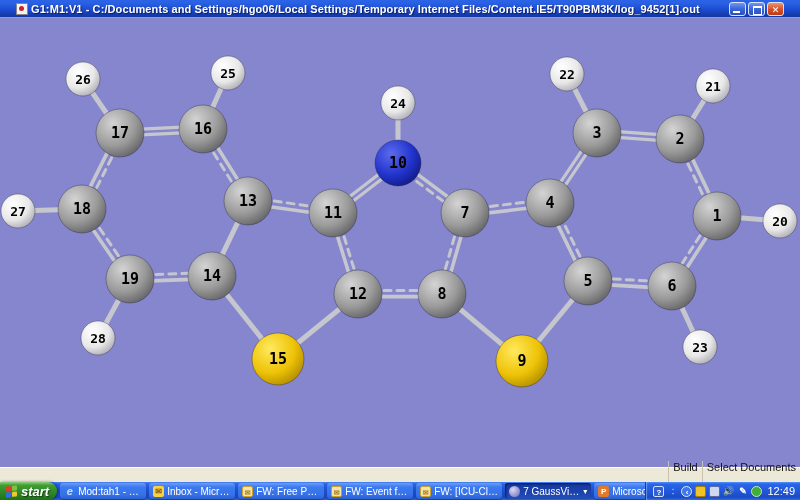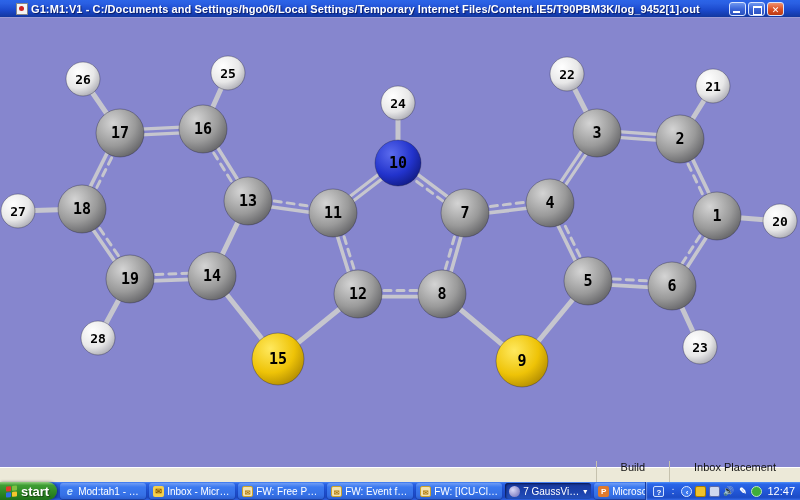--- a/index.html
+++ b/index.html
@@ -47,33 +47,33 @@
   }
   .viewport svg{ display:block; }
 
   
   .statusbar{
     position:absolute; left:0; top:467px; width:800px; height:15px;
     background:#ece9d8; border-top:1px solid #ffffff;
     display:flex; align-items:center; justify-content:flex-end;
     font-size:11px; color:#111;
   }
-  .status-cell{ padding:0 24px; border-left:1px solid #c6c2ae; height:28px; line-height:12px; }
+  .status-cell{ padding:0 4px; border-left:1px solid #c6c2ae; height:28px; line-height:12px; }
 
   
   .taskbar{
     position:absolute; left:0; top:482px; width:800px; height:18px;
     background:linear-gradient(180deg,#4a86f4 0%, #2a62e4 12%, #1e4fd0 50%, #1a46c0 85%, #2e62e2 100%);
     display:flex; align-items:stretch;
   }
   .start-btn{
     flex:0 0 57px; display:flex; align-items:center; gap:4px; padding:0 8px 0 6px;
     background:linear-gradient(180deg,#8fce7d 0%, #3f9e34 18%, #2f8a26 55%, #1f701a 100%);
     border-radius:0 9px 9px 0; box-shadow:1px 0 3px rgba(0,0,0,.45);
-    color:#fff; font-size:13px; font-weight:bold; cursor:pointer;
+    color:#fff; font-size:13px; font-weight:bold; font-style:italic; cursor:pointer;
     text-shadow:1px 1px 1px rgba(0,0,0,.5);
     justify-content:space-between;
   }
   .winflag{ width:11px; height:11px; flex:0 0 11px; display:grid; grid-template-columns:5px 5px; grid-template-rows:5px 5px; gap:1px; transform:skewY(-6deg); }
   .winflag i{ display:block; border-radius:1px; }
   .winflag i:nth-child(1){ background:#e33a2a; } .winflag i:nth-child(2){ background:#7fc241; }
   .winflag i:nth-child(3){ background:#2f6ee8; } .winflag i:nth-child(4){ background:#f4c52e; }
 
   .task-buttons{ flex:1 1 auto; display:flex; gap:3px; padding:1px 3px; overflow:hidden; }
   .task-btn{
@@ -252,21 +252,21 @@
       <text x="83" y="78" text-anchor="middle" dy="0.36em" font-family="&quot;DejaVu Sans Mono&quot;, monospace" font-size="13" font-weight="bold" fill="#000000">26</text>
       <circle cx="18" cy="210" r="17" fill="url(#grad-H)" stroke="rgba(25,25,50,0.35)" stroke-width="1"></circle>
       <text x="18" y="210" text-anchor="middle" dy="0.36em" font-family="&quot;DejaVu Sans Mono&quot;, monospace" font-size="13" font-weight="bold" fill="#000000">27</text>
       <circle cx="98" cy="337" r="17" fill="url(#grad-H)" stroke="rgba(25,25,50,0.35)" stroke-width="1"></circle>
       <text x="98" y="337" text-anchor="middle" dy="0.36em" font-family="&quot;DejaVu Sans Mono&quot;, monospace" font-size="13" font-weight="bold" fill="#000000">28</text>
     </svg>
 </div>
 
 <div class="statusbar">
   <span class="status-cell">Build</span>
-  <span class="status-cell">Inbox Placement</span>
+  <span class="status-cell">Select Documents</span>
 </div>
 
 <div class="taskbar">
   <div class="start-btn">
     <span class="winflag">
         <i></i>
         <i></i>
         <i></i>
         <i></i>
       </span>
@@ -305,15 +305,15 @@
     </div>
   <div class="tray">
     <span class="tray-ico help-icon">?</span>
       <span class="tray-ico dots-icon">⁚</span>
       <span class="tray-ico collapse-chevron-icon">‹</span>
       <span class="tray-ico lock-icon"></span>
       <span class="tray-ico display-icon"></span>
       <span class="tray-ico volume-icon">🔊</span>
       <span class="tray-ico pen-icon">✎</span>
       <span class="tray-ico shield-icon"></span>
-      <span class="clock" style="order:99">12:47</span>
+      <span class="clock" style="order:99">12:49</span>
   </div>
 </div>
 
 </body></html>

